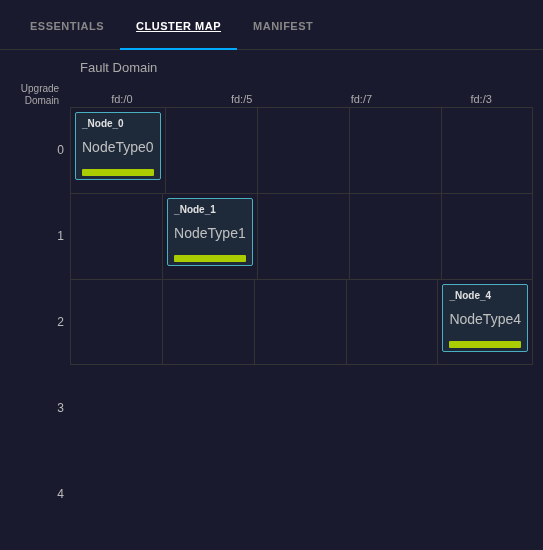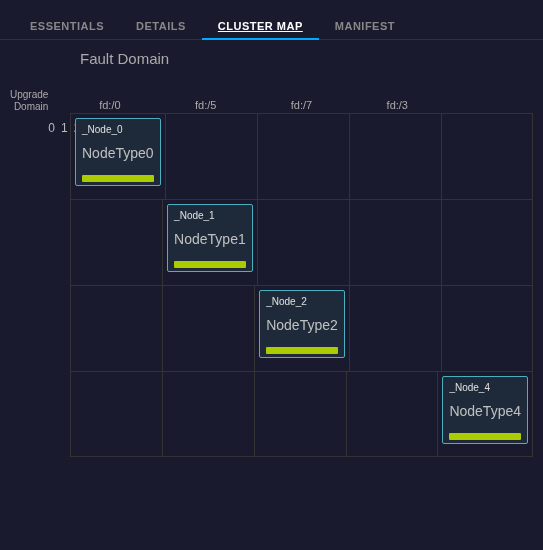--- a/index.html
+++ b/index.html
@@ -33,50 +33,50 @@
       display: flex;
       padding: 0 14px;
       margin-top: 4px;
       border-bottom: 1px solid #333;
     }
     .nav-item {
       font-size: 11px;
       font-weight: 600;
       letter-spacing: 0.5px;
       color: #888;
-      padding: 6px 16px 6px 16px;
+      padding: 6px 16px 16px 16px;
       cursor: pointer;
       text-transform: uppercase;
       border-bottom: 2px solid transparent;
       margin-bottom: -1px;
     }
     .nav-item.active {
       color: #fff;
       border-bottom: 2px solid #00aaff;
       text-decoration: underline;
     }
 
     .content {
       padding: 10px 10px 0 10px;
     }
 
     .fault-domain-label {
-      font-size: 15px;
+      font-size: 13px;
       color: #aaa;
       margin-left: 70px;
-      margin-bottom: 18px;
+      margin-bottom: 4px;
     }
 
     .grid-wrapper {
       display: flex;
     }
 
     .upgrade-domain-col {
       display: flex;
-      flex-direction: row;
+      flex-direction: column;
       width: 60px;
       flex-shrink: 0;
     }
 
     .ud-header {
       height: 28px;
       display: flex;
       align-items: flex-end;
       justify-content: center;
       font-size: 10px;
@@ -92,21 +92,21 @@
       gap: 2px;
       flex-shrink: 0;
     }
 
     .grid-main {
       flex: 1;
     }
 
     .fd-headers {
       display: grid;
-      grid-template-columns: repeat(5, 1fr);
+      grid-template-columns: repeat(4, 1fr);
       height: 28px;
       gap: 16px;
     }
     .fd-header-cell {
       font-size: 11px;
       color: #aaa;
       display: flex;
       align-items: flex-end;
       justify-content: center;
       padding-bottom: 2px;
@@ -147,21 +147,21 @@
       width: 100%;
       display: flex;
       flex-direction: column;
       min-height: 68px;
       justify-content: space-between;
     }
 
     .node-name {
       font-size: 10px;
       color: #e0e0e0;
-      font-weight: 400;
+      font-weight: 700;
       line-height: 1.3;
     }
     .node-type {
       font-size: 14px;
       color: #c0c0c0;
       line-height: 1.3;
     }
 
     .node-bar {
       height: 7px;
@@ -175,21 +175,20 @@
 <body>
 
 <div class="header">
   <span class="header-cluster"></span>
   <span class="header-url"></span>
 </div>
 
 <nav class="nav">
 
 <div class="nav-item">ESSENTIALS</div>
-    <div class="nav-item">DETAILS</div>
     <div class="nav-item active">CLUSTER MAP</div>
     <div class="nav-item">MANIFEST</div>
   </nav>
 
 <div class="content">
   <div class="fault-domain-label">Fault Domain</div>
   <div class="grid-wrapper">
     <div class="upgrade-domain-col">
       <div class="ud-header">
           <div style="text-align:right;font-size:10px;color:#aaa;line-height:1.2">Upgrade<br>Domain</div>
@@ -243,33 +242,20 @@
                 <div class="node-bar"></div>
               </div>
             </div>
             <div class="grid-cell"></div>
             <div class="grid-cell"></div>
             <div class="grid-cell"></div>
           </div>
           <div class="grid-row">
             <div class="grid-cell"></div>
             <div class="grid-cell"></div>
-            <div class="grid-cell">
-              <div class="node-card">
-                <div class="node-name">_Node_2</div>
-                <div class="node-type">NodeType2</div>
-                <div class="node-bar"></div>
-              </div>
-            </div>
-            <div class="grid-cell"></div>
-            <div class="grid-cell"></div>
-          </div>
-          <div class="grid-row">
-            <div class="grid-cell"></div>
-            <div class="grid-cell"></div>
             <div class="grid-cell"></div>
             <div class="grid-cell"></div>
             <div class="grid-cell">
               <div class="node-card">
                 <div class="node-name">_Node_4</div>
                 <div class="node-type">NodeType4</div>
                 <div class="node-bar"></div>
               </div>
             </div>
           </div>

